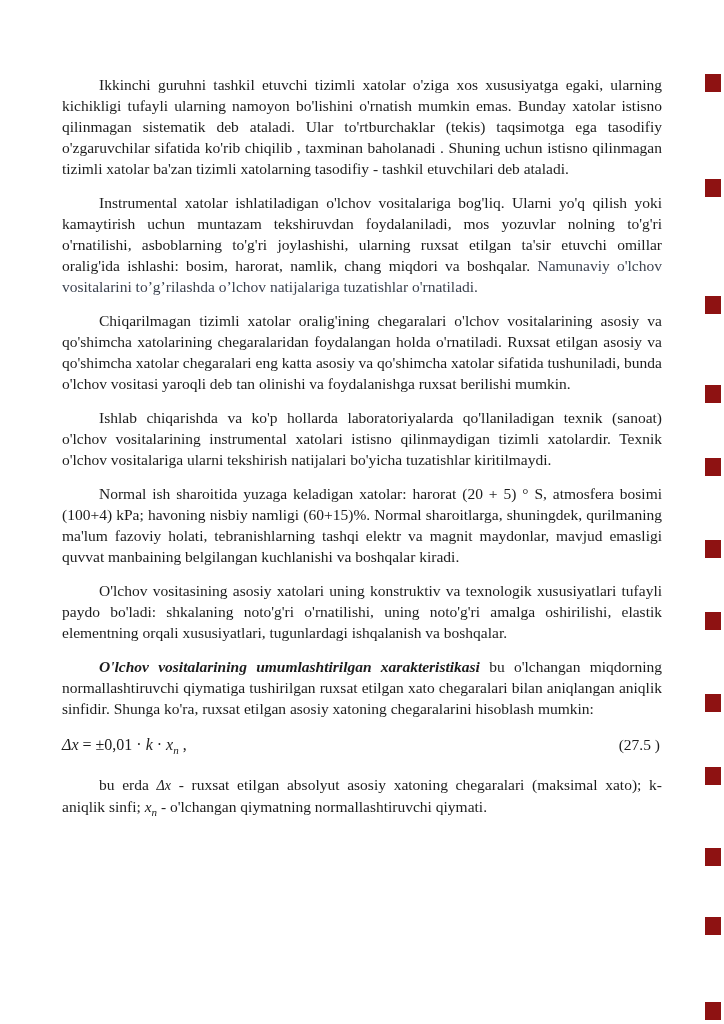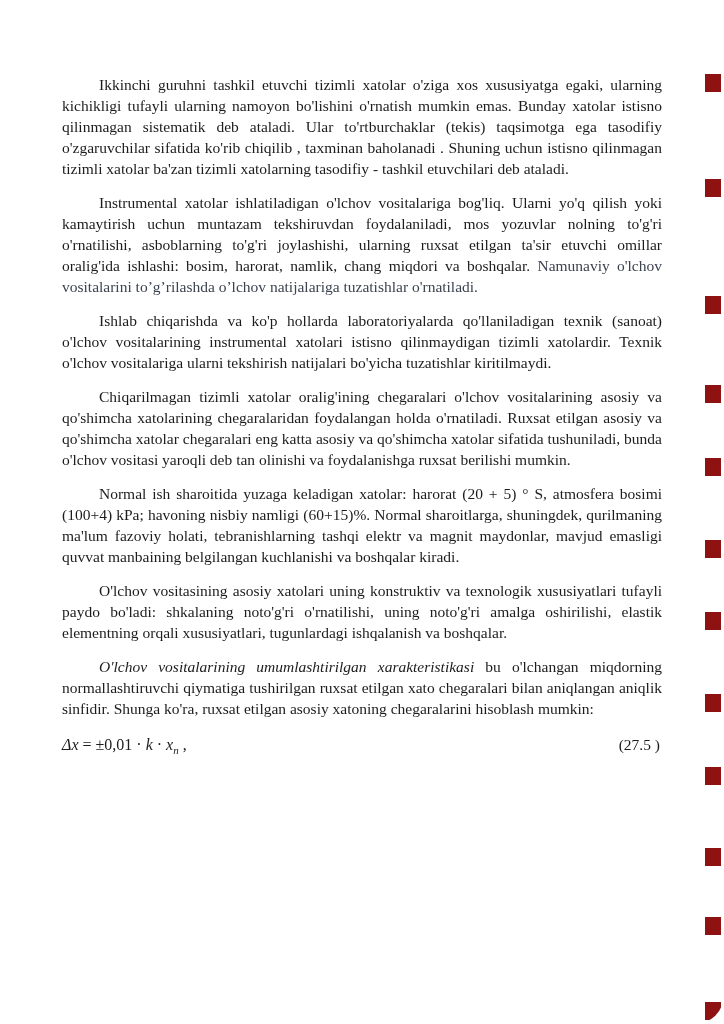--- a/index.html
+++ b/index.html
@@ -3,31 +3,30 @@
 <meta charset="utf-8">
 <style>
   html,body { margin:0; padding:0; background:#ffffff; }
   .page {
     position:relative;
     width:724px; height:1024px;
     background:#ffffff;
     font-family:"Liberation Serif","DejaVu Serif",serif;
     color:#1c1c1c;
     overflow:hidden;
-    border-radius:29px;
   }
   .content {
     position:absolute; left:62px; top:74px; width:600px;
     font-size:15.5px; line-height:21px;
     text-align:justify;
   }
   .content p { margin:13px 0 0 0; text-indent:37px; }
   .content p.first { margin-top:0; }
   .inserted { color:#3c4350; }
-  .lead-bi { font-weight:normal; font-style:italic; }
+  .lead-bi { font-weight:bold; font-style:italic; }
   .formula-row {
     position:relative; margin-top:15px; margin-bottom:2px;
     text-align:left; text-indent:0; font-size:16px;
   }
   .eqnum { position:absolute; right:2px; top:0; font-size:15.5px; }
   .mvar { font-style:italic; }
   .mvar-sm { font-style:italic; font-size:14px; }
   sub.mvar-sub { font-style:italic; font-size:11px; }
   .marks-layer { position:absolute; top:0; right:0; width:24px; height:1024px; }
   .mark { position:absolute; right:3px; width:16px; height:18px; }
@@ -35,35 +34,36 @@
 </head>
 <body>
 
 <div class="page">
   <div class="content">
 
     <p class="first">Ikkinchi guruhni tashkil etuvchi tizimli xatolar o'ziga xos xususiyatga egaki, ularning kichikligi tufayli ularning namoyon bo'lishini o'rnatish mumkin emas. Bunday xatolar istisno qilinmagan sistematik deb ataladi. Ular to'rtburchaklar (tekis) taqsimotga ega tasodifiy o'zgaruvchilar sifatida ko'rib chiqilib , taxminan baholanadi . Shuning uchun istisno qilinmagan tizimli xatolar ba'zan tizimli xatolarning tasodifiy - tashkil etuvchilari deb ataladi.</p>
 
     <p><span>Instrumental xatolar ishlatiladigan o'lchov vositalariga bog'liq. Ularni yo'q qilish yoki kamaytirish uchun muntazam tekshiruvdan foydalaniladi, mos yozuvlar nolning to'g'ri o'rnatilishi, asboblarning to'g'ri joylashishi, ularning ruxsat etilgan ta'sir etuvchi omillar oralig'ida ishlashi: bosim, harorat, namlik, chang miqdori va boshqalar. </span><span class="inserted">Namunaviy o'lchov vositalarini toʼgʼrilashda oʼlchov natijalariga tuzatishlar o'rnatiladi.</span></p>
 
+    <p>Chiqarilmagan tizimli xatolar oralig'ining chegaralari o'lchov vositalarining asosiy va qo'shimcha xatolarining chegaralaridan foydalangan holda o'rnatiladi. Ruxsat etilgan asosiy va qo'shimcha xatolar chegaralari eng katta asosiy va qo'shimcha xatolar sifatida tushuniladi, bunda o'lchov vositasi yaroqli deb tan olinishi va foydalanishga ruxsat berilishi mumkin.</p>
+
     <p>Ishlab chiqarishda va ko'p hollarda laboratoriyalarda qo'llaniladigan texnik (sanoat) o'lchov vositalarining instrumental xatolari istisno qilinmaydigan tizimli xatolardir. Texnik o'lchov vositalariga ularni tekshirish natijalari bo'yicha tuzatishlar kiritilmaydi.</p>
-
-    <p>Chiqarilmagan tizimli xatolar oralig'ining chegaralari o'lchov vositalarining asosiy va qo'shimcha xatolarining chegaralaridan foydalangan holda o'rnatiladi. Ruxsat etilgan asosiy va qo'shimcha xatolar chegaralari eng katta asosiy va qo'shimcha xatolar sifatida tushuniladi, bunda o'lchov vositasi yaroqli deb tan olinishi va foydalanishga ruxsat berilishi mumkin.</p>
 
     <p>Normal ish sharoitida yuzaga keladigan xatolar: harorat (20 + 5) ° S, atmosfera bosimi (100+4) kPa; havoning nisbiy namligi (60+15)%. Normal sharoitlarga, shuningdek, qurilmaning ma'lum fazoviy holati, tebranishlarning tashqi elektr va magnit maydonlar, mavjud emasligi quvvat manbaining belgilangan kuchlanishi va boshqalar kiradi.</p>
 
     <p>O'lchov vositasining asosiy xatolari uning konstruktiv va texnologik xususiyatlari tufayli paydo bo'ladi: shkalaning noto'g'ri o'rnatilishi, uning noto'g'ri amalga oshirilishi, elastik elementning orqali xususiyatlari, tugunlardagi ishqalanish va boshqalar.</p>
 
     <p><span class="lead-bi">O'lchov vositalarining umumlashtirilgan xarakteristikasi</span><span> bu o'lchangan miqdorning normallashtiruvchi qiymatiga tushirilgan ruxsat etilgan xato chegaralari bilan aniqlangan aniqlik sinfidir. Shunga ko'ra, ruxsat etilgan asosiy xatoning chegaralarini hisoblash mumkin:</span></p>
 
     <div class="formula-row">
       <span><span class="mvar">Δx</span><span> = ±0,01 · </span><span class="mvar">k</span><span> · </span><span class="mvar">x</span><sub class="mvar-sub">n</sub><span> ,</span></span>
       <span class="eqnum">(27.5 )</span>
     </div>
 
+    <p><span>bu erda </span><span class="mvar-sm">Δx</span><span> - ruxsat etilgan absolyut asosiy xatoning chegaralari (maksimal xato); k- aniqlik sinfi; </span><span class="mvar">x</span><sub class="mvar-sub">n</sub><span> - o'lchangan qiymatning normallashtiruvchi qiymati.</span></p>
 
   </div>
 
   <div class="marks-layer">
       <div class="mark" style="top: 74px; background: rgb(142, 18, 18);"></div>
       <div class="mark" style="top: 179px; background: rgb(142, 18, 18);"></div>
       <div class="mark" style="top: 296px; background: rgb(142, 18, 18);"></div>
       <div class="mark" style="top: 385px; background: rgb(142, 18, 18);"></div>
       <div class="mark" style="top: 458px; background: rgb(142, 18, 18);"></div>
       <div class="mark" style="top: 540px; background: rgb(142, 18, 18);"></div>

